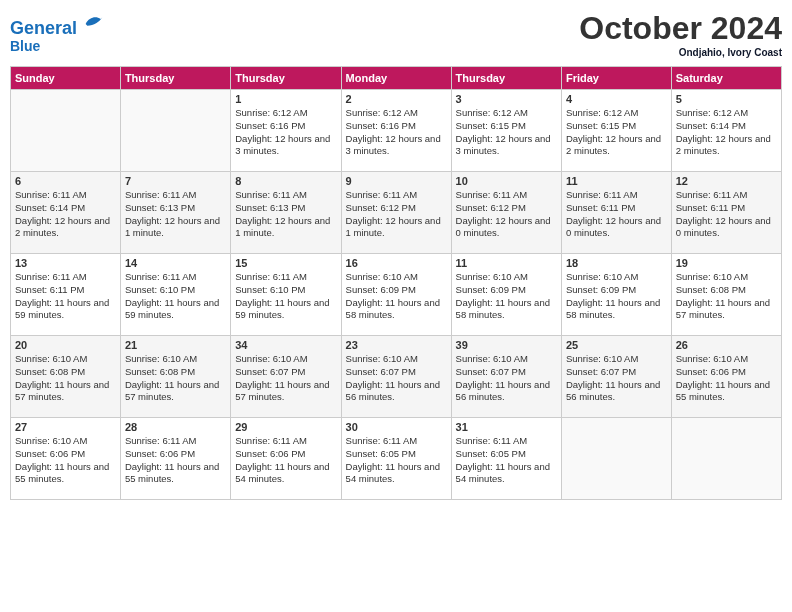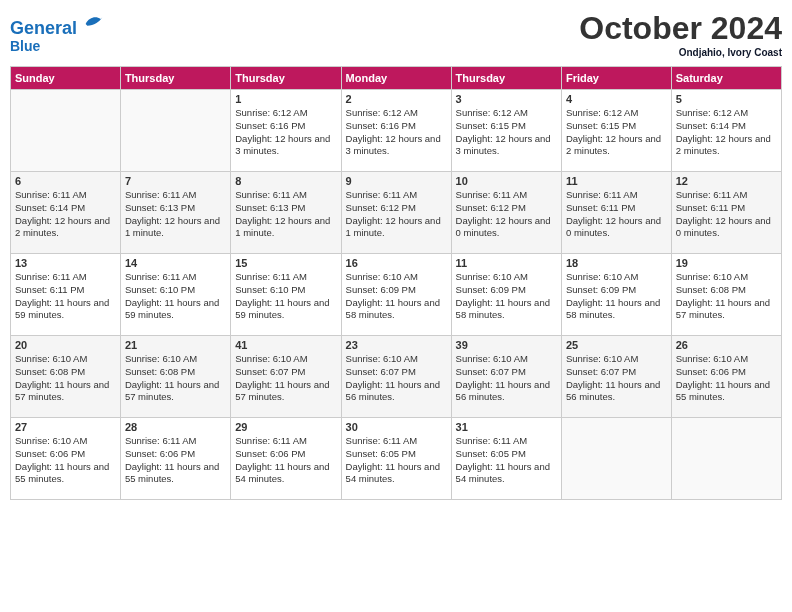--- a/index.html
+++ b/index.html
@@ -299,21 +299,21 @@
           </td>
           <td>
             <span class="day-num">21</span>
             <div class="cell-content">
               <div>Sunrise: 6:10 AM</div>
               <div>Sunset: 6:08 PM</div>
               <div>Daylight: 11 hours and 57 minutes.</div>
             </div>
           </td>
           <td>
-            <span class="day-num">41</span>
+            <span class="day-num">34</span>
             <div class="cell-content">
               <div>Sunrise: 6:10 AM</div>
               <div>Sunset: 6:07 PM</div>
               <div>Daylight: 11 hours and 57 minutes.</div>
             </div>
           </td>
           <td>
             <span class="day-num">23</span>
             <div class="cell-content">
               <div>Sunrise: 6:10 AM</div>

